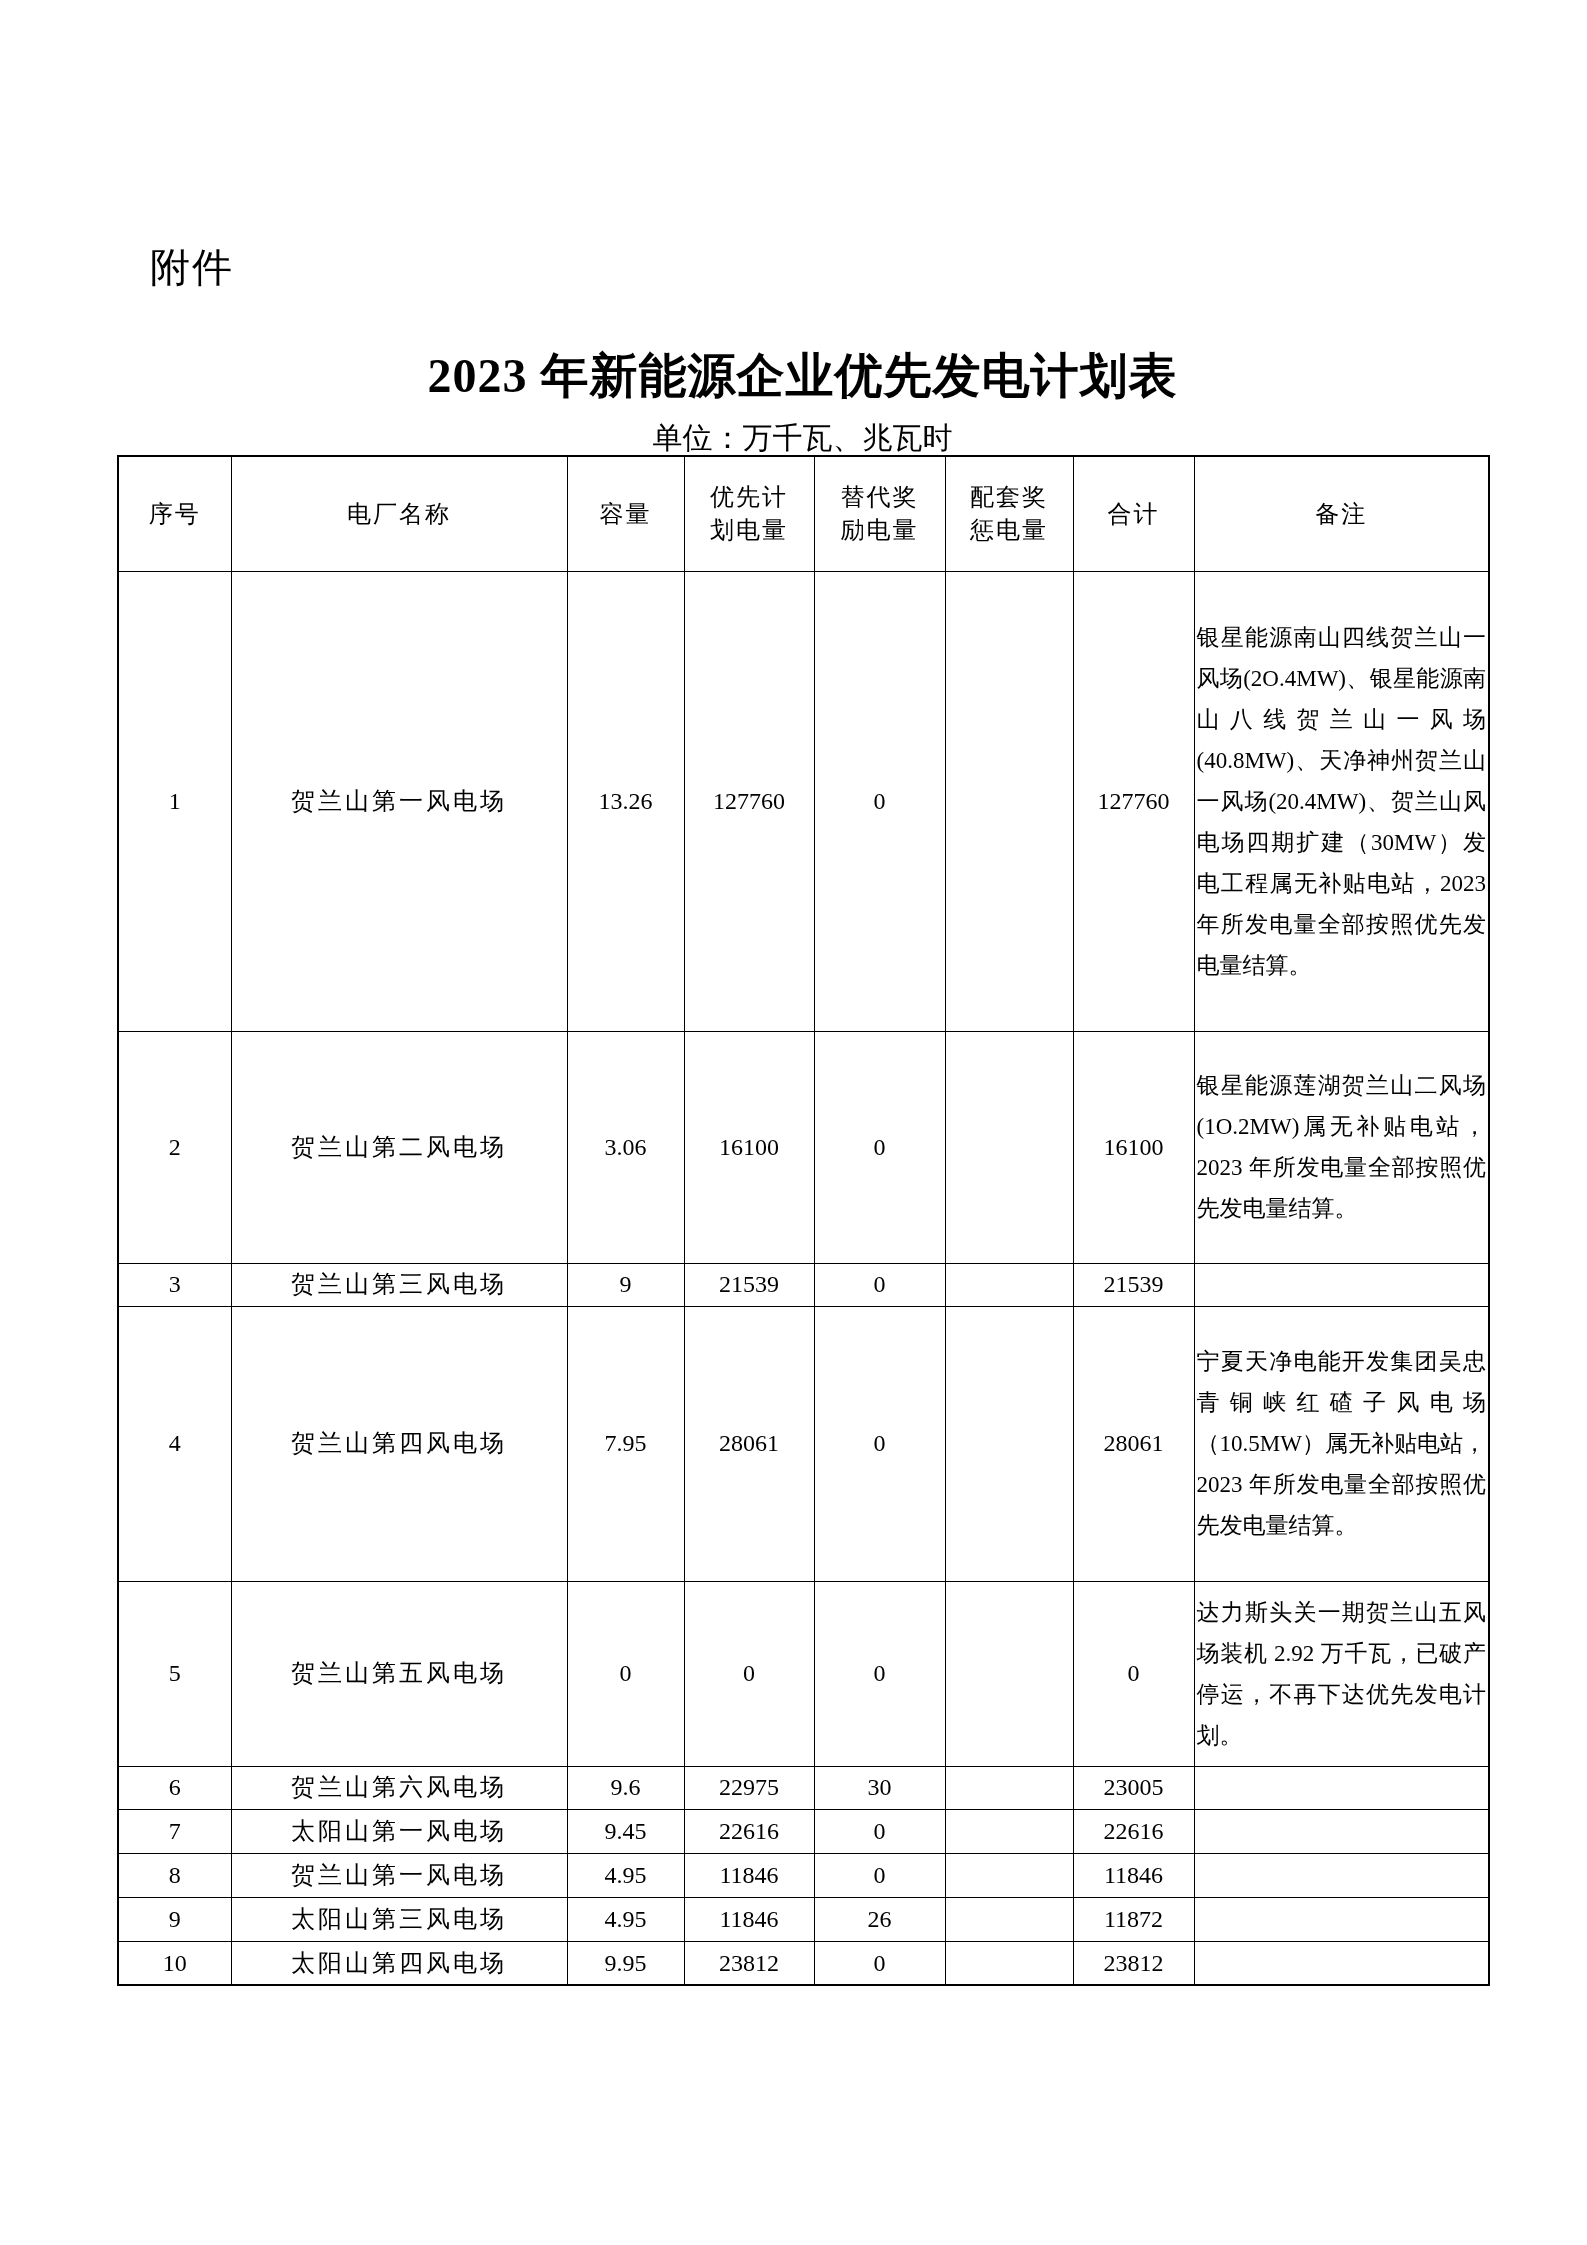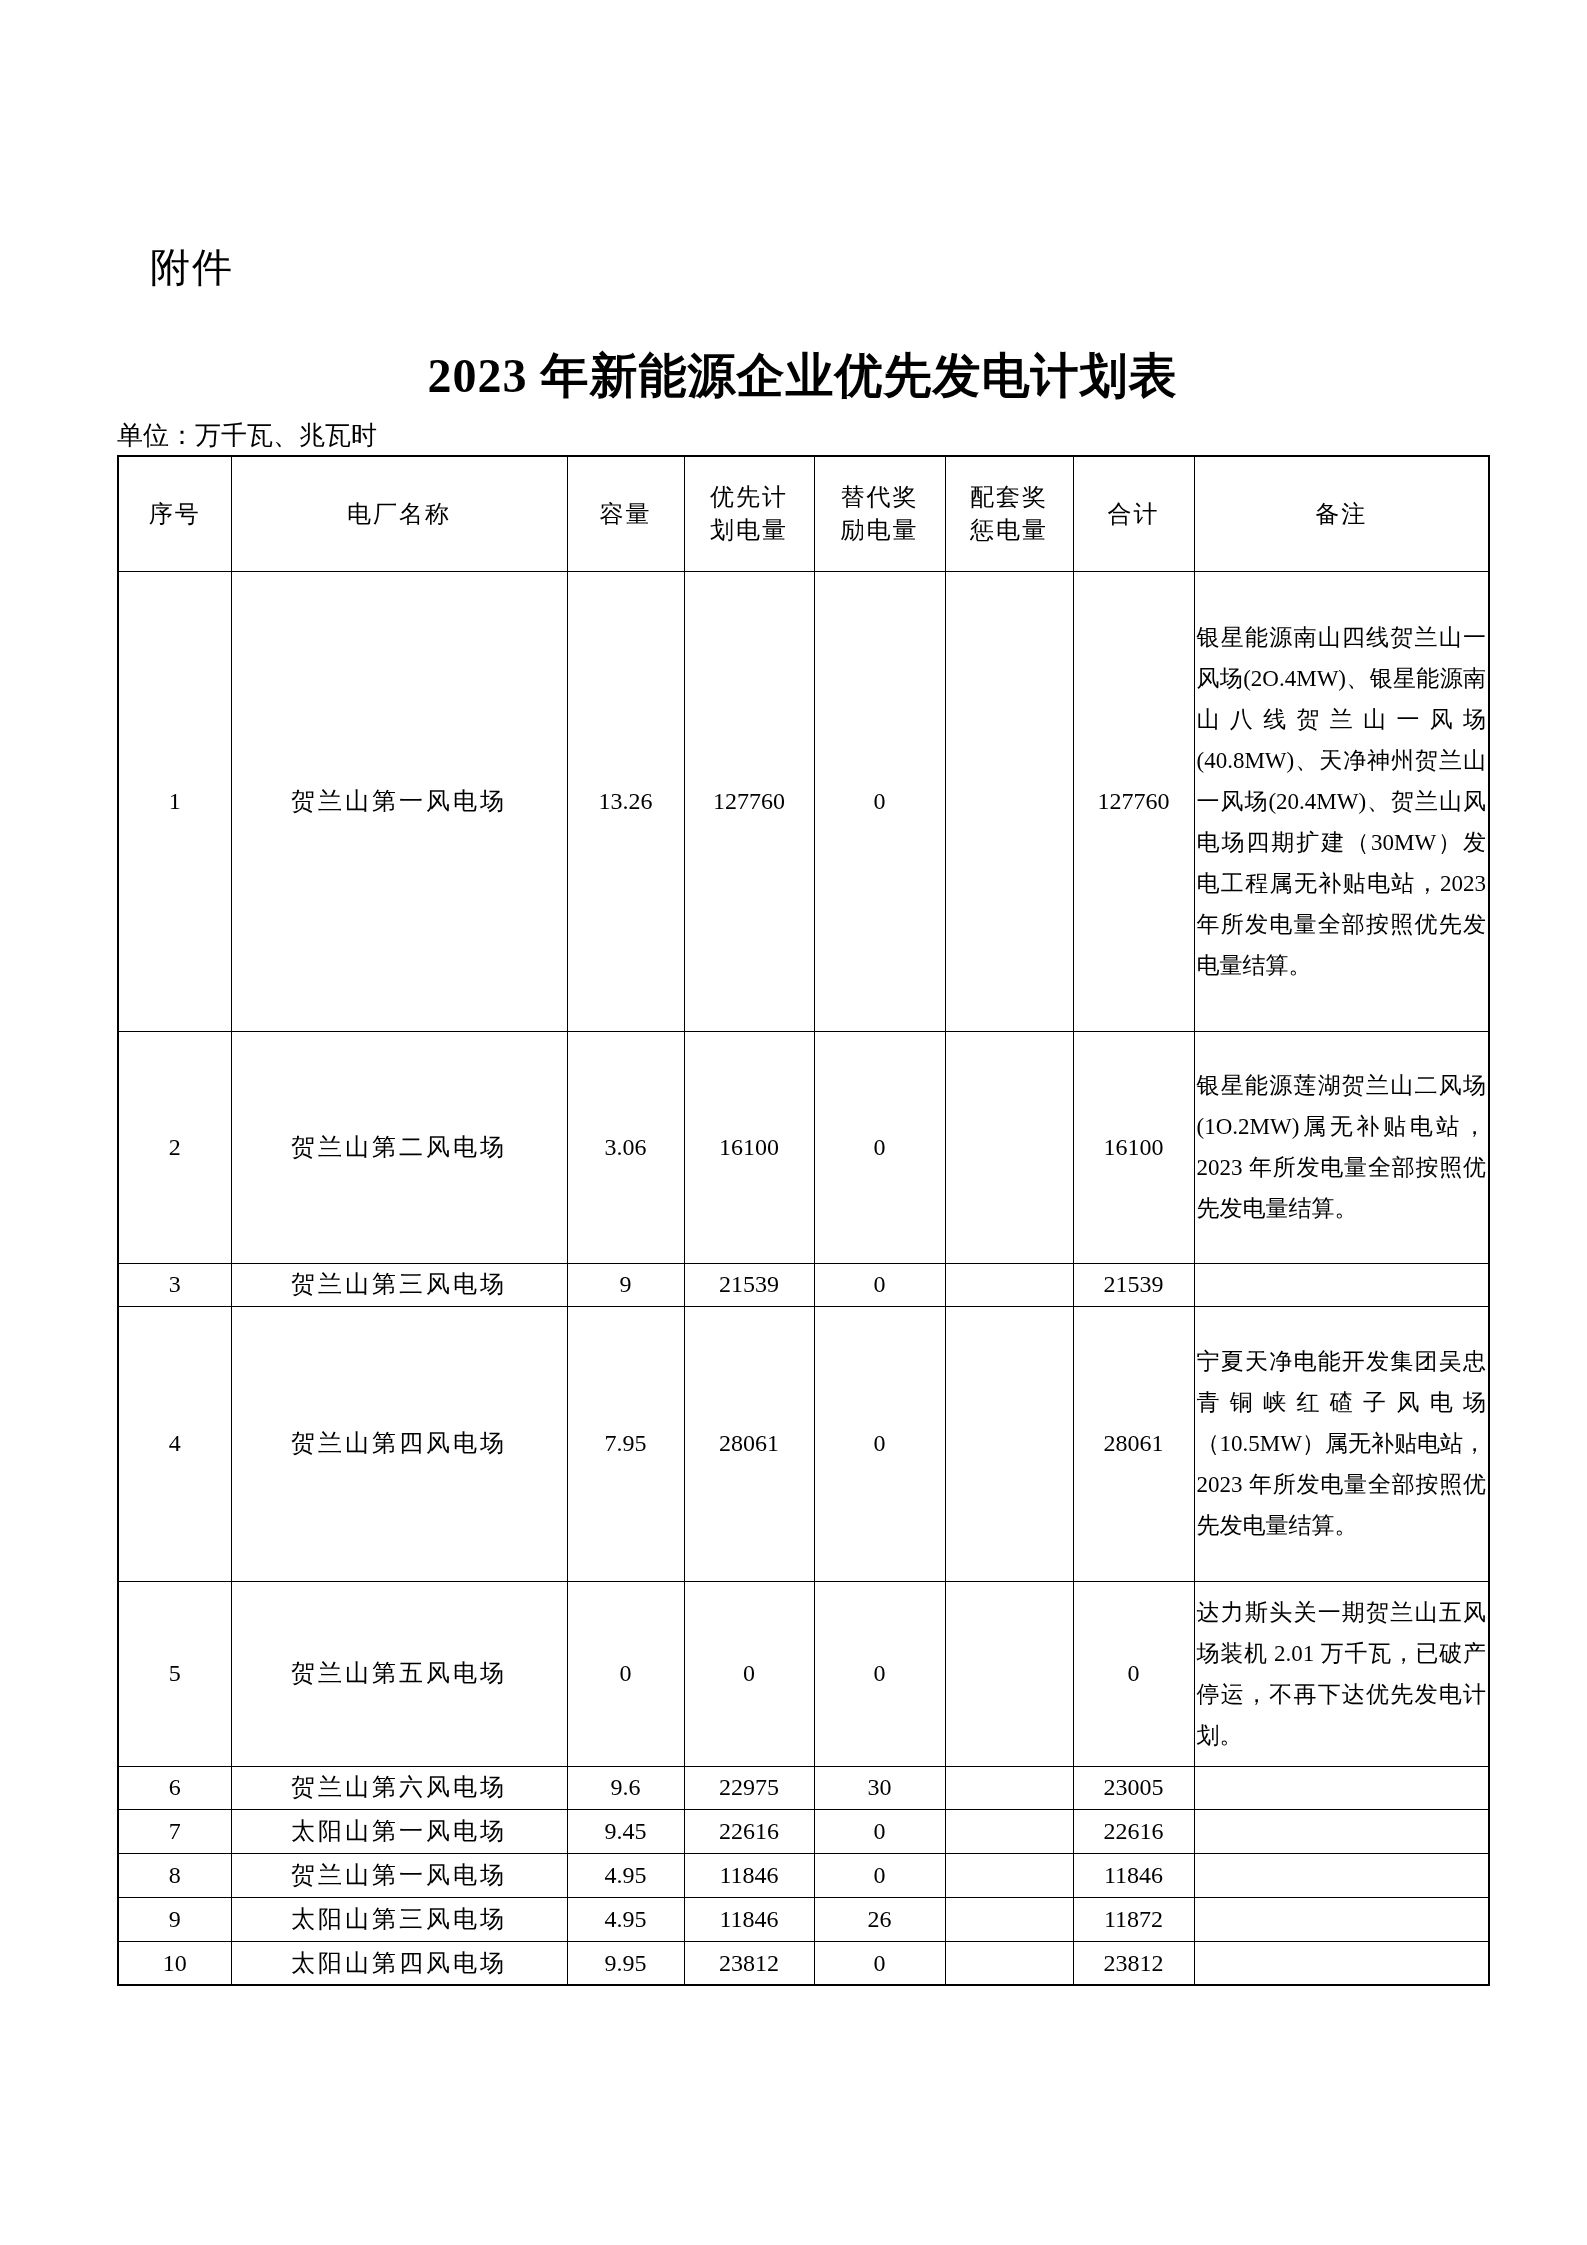--- a/index.html
+++ b/index.html
@@ -34,22 +34,22 @@
     letter-spacing: 1px;
     white-space: nowrap;
     margin-top: 28px;
   }
 
   .unit-note {
     position: absolute;
     left: 117px;
     top: 418px;
     width: 1371px;
-    text-align: left;
-    font-size: 26px;
+    text-align: center;
+    font-size: 30px;
   }
 
   table.plan-table {
     position: absolute;
     left: 117px;
     top: 455px;
     width: 1371px;
     border-collapse: collapse;
     table-layout: fixed;
     border: 2px solid #000;
@@ -182,21 +182,21 @@
   </tr>
 
   <tr>
     <td class="cell-seq">5</td>
     <td class="cell-name">贺兰山第五风电场</td>
     <td class="cell-capacity">0</td>
     <td class="cell-priority">0</td>
     <td class="cell-substitute">0</td>
     <td class="cell-supporting"></td>
     <td class="cell-total">0</td>
-    <td class="cell-remark">达力斯头关一期贺兰山五风场装机 2.01 万千瓦，已破产停运，不再下达优先发电计划。</td>
+    <td class="cell-remark">达力斯头关一期贺兰山五风场装机 2.92 万千瓦，已破产停运，不再下达优先发电计划。</td>
   </tr>
 
   <tr>
     <td class="cell-seq">6</td>
     <td class="cell-name">贺兰山第六风电场</td>
     <td class="cell-capacity">9.6</td>
     <td class="cell-priority">22975</td>
     <td class="cell-substitute">30</td>
     <td class="cell-supporting"></td>
     <td class="cell-total">23005</td>

